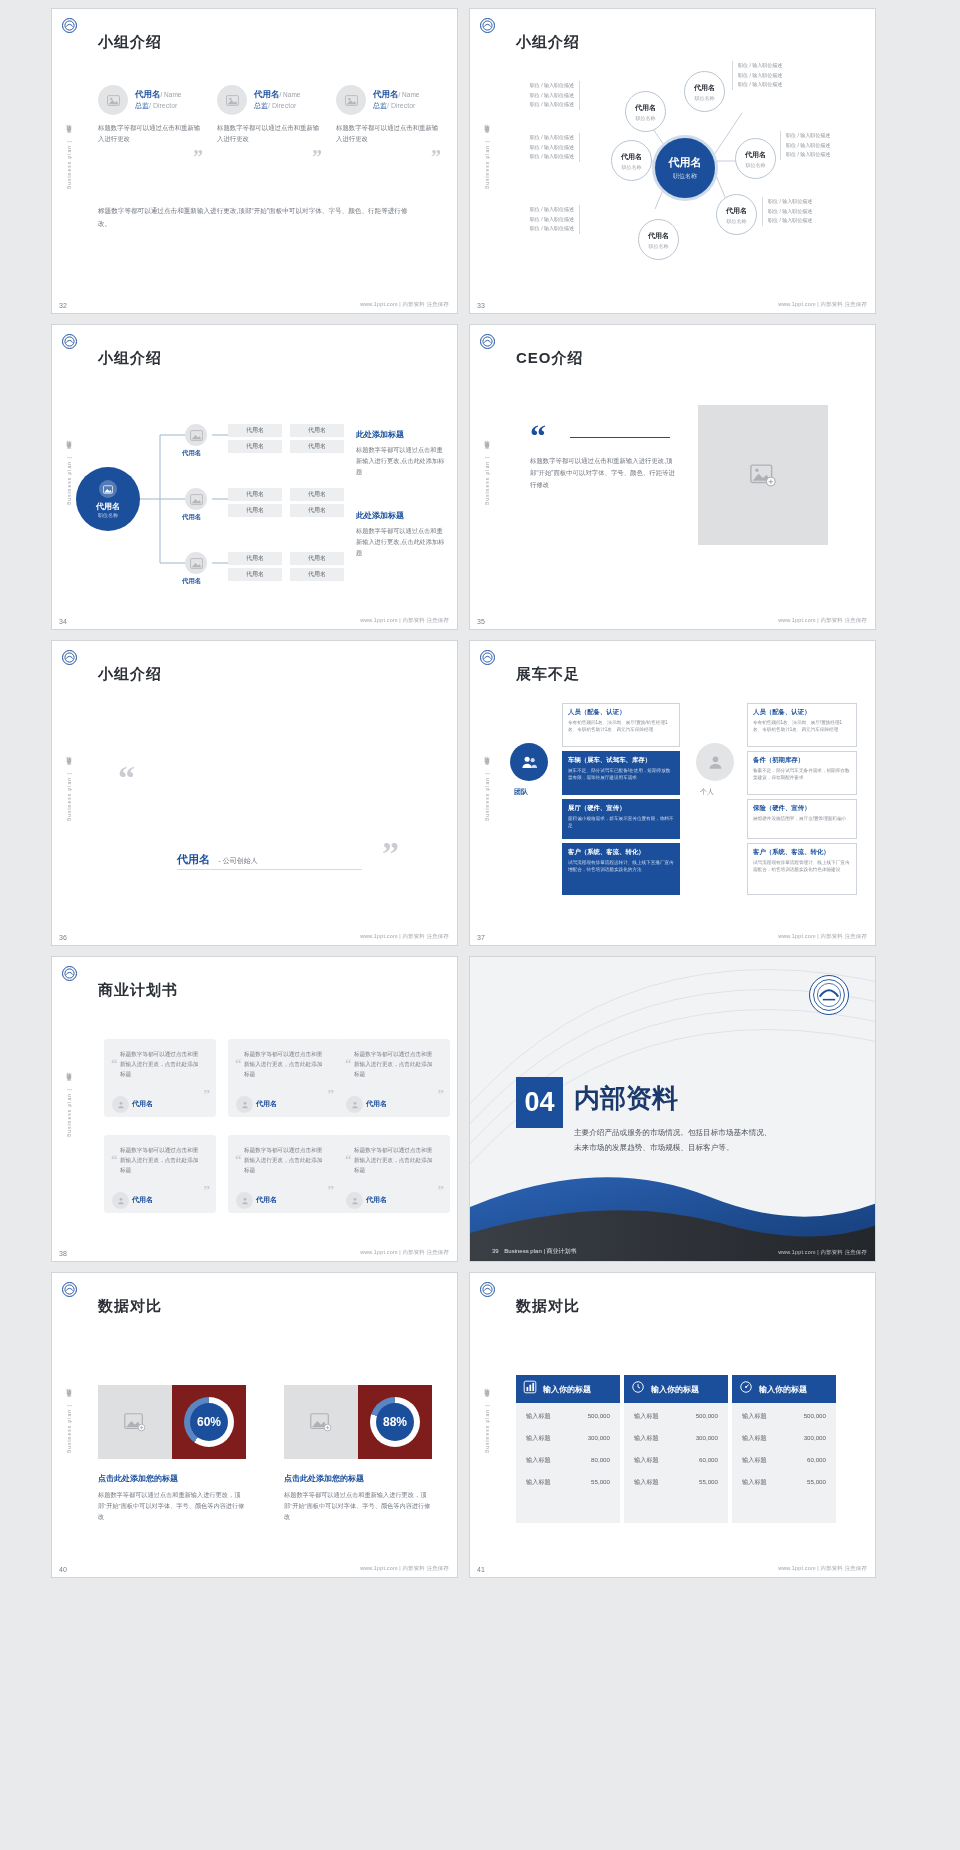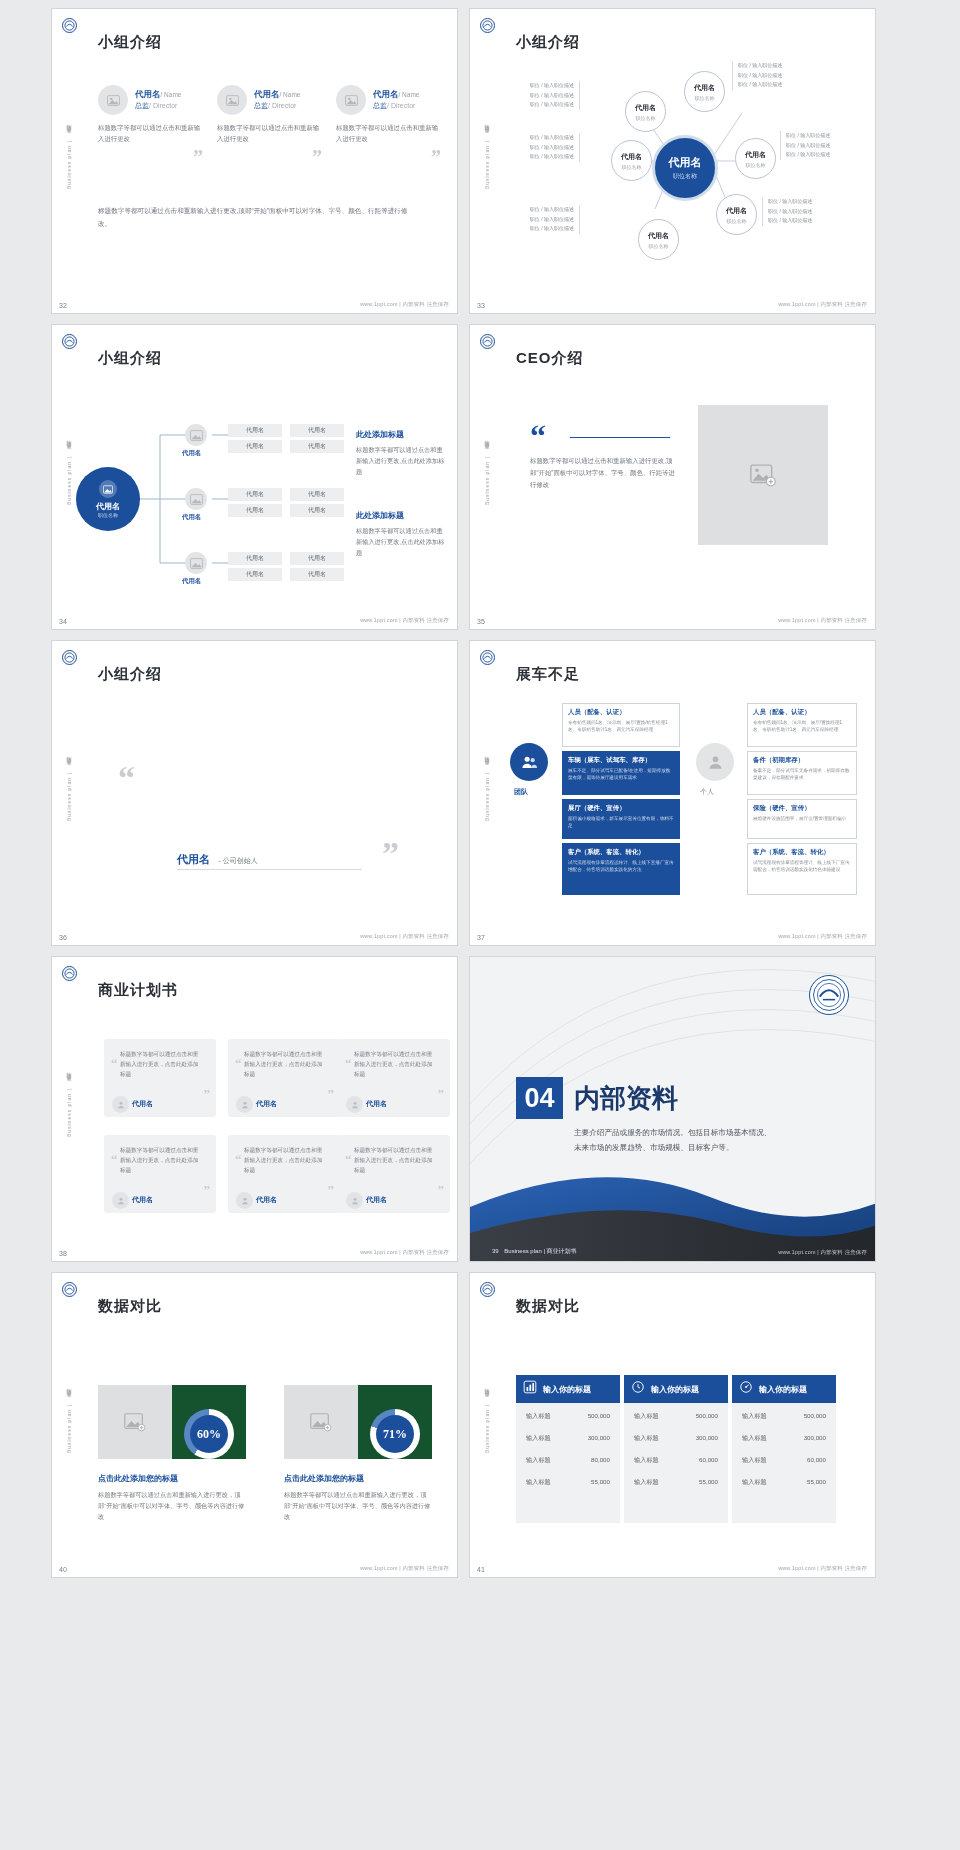--- a/index.html
+++ b/index.html
@@ -125,31 +125,31 @@
   }
   .par-card .txt { font-size:5.6px; color:#777d85; line-height:1.8; padding:10px 14px 0 16px;}
   .par-card .nm { position:absolute; left:28px; bottom:8px; font-size:7px; color:#1b4f9c; font-weight:bold;}
   .par-av {
     position:absolute; left:8px; bottom:4px; width:17px; height:17px; border-radius:50%;
     background:#e2e3e6; display:flex; align-items:center; justify-content:center;
   }
   
   .cover { background:#f3f4f6; }
   .cover .numbox {
-    position:absolute; left:46px; top:120px; width:47px; height:42px; background:#1b4f9c;
+    position:absolute; left:46px; top:120px; width:47px; height:51px; background:#1b4f9c;
     color:#fff; font-size:27px; font-weight:bold; display:flex; align-items:center; justify-content:center;
   }
   .cover .ctitle { position:absolute; left:104px; top:124px; font-size:26px; font-weight:bold; color:#1b3a6b;}
   .cover .cdesc { position:absolute; left:104px; top:168px; width:205px; font-size:7.6px; color:#4e545c; line-height:2;}
   .cover .seal {
     position:absolute; right:26px; top:18px; width:40px; height:40px; border-radius:50%;
     border:1.5px solid #1b4f9c; display:flex; align-items:center; justify-content:center; background:#fff;
   }
   
-  .donut-box { position:absolute; width:74px; height:74px; background:#14532d; display:flex; align-items:flex-end; justify-content:center;font-family:Liberation Serif, serif;}
+  .donut-box { position:absolute; width:74px; height:74px; background:#7f1d1d; display:flex; align-items:center; justify-content:center;}
   .donut { width:50px; height:50px; border-radius:50%; display:flex;align-items:center;justify-content:center; }
   .donut .inner { width:38px;height:38px;border-radius:50%;background:#1b4f9c;display:flex;align-items:center;justify-content:center;color:#fff;font-size:12px;font-weight:bold;}
   
   .tbl-head { position:absolute; height:28px; background:#1b4f9c; display:flex; align-items:center; gap:6px; padding-left:7px;}
   .tbl-head .t { color:#fff; font-size:8px; font-weight:bold;}
 </style>
 </head>
 <body>
 
 <div class="page">
@@ -664,21 +664,21 @@
     <div class="imgbox" style="position:absolute; left:232px; top:112px; width:74px; height:74px;">
       <svg viewBox="0 0 30 26" style="width:22px;height:19px;">
             <rect x="1" y="1" width="24" height="20" rx="2" fill="none" stroke="#aeb1b5" stroke-width="1.6"></rect>
             <path d="M3 19 L10 11 L15 16 L19 12 L24 19 Z" fill="#aeb1b5"></path>
             <circle cx="24" cy="20" r="4.5" fill="#fff" stroke="#aeb1b5" stroke-width="1.3"></circle>
             <path d="M24 17.8 v4.4 M21.8 20 h4.4" stroke="#aeb1b5" stroke-width="1.3"></path>
           </svg>
     </div>
     <div class="donut-box" style="left:306px; top:112px;">
       <div class="donut" style="background:conic-gradient(#ffffff 0% 80%, #5a87c4 80% 100%);">
-        <div class="inner">71%</div>
+        <div class="inner">88%</div>
       </div>
     </div>
     <div style="position:absolute;left:232px;top:200px;font-size:8px;color:#1b4f9c;font-weight:bold;">点击此处添加您的标题</div>
     <div style="position:absolute;left:232px;top:216px;width:150px;font-size:6.2px;color:#70767e;line-height:1.8;">标题数字等都可以通过点击和重新输入进行更改，顶部“开始”面板中可以对字体、字号、颜色等内容进行修改</div>
 
     <div class="pgnum">40</div>
     <div class="foot">www.1ppt.com | 内部资料 注意保存</div>
   </div>
 
   <div class="slide">

